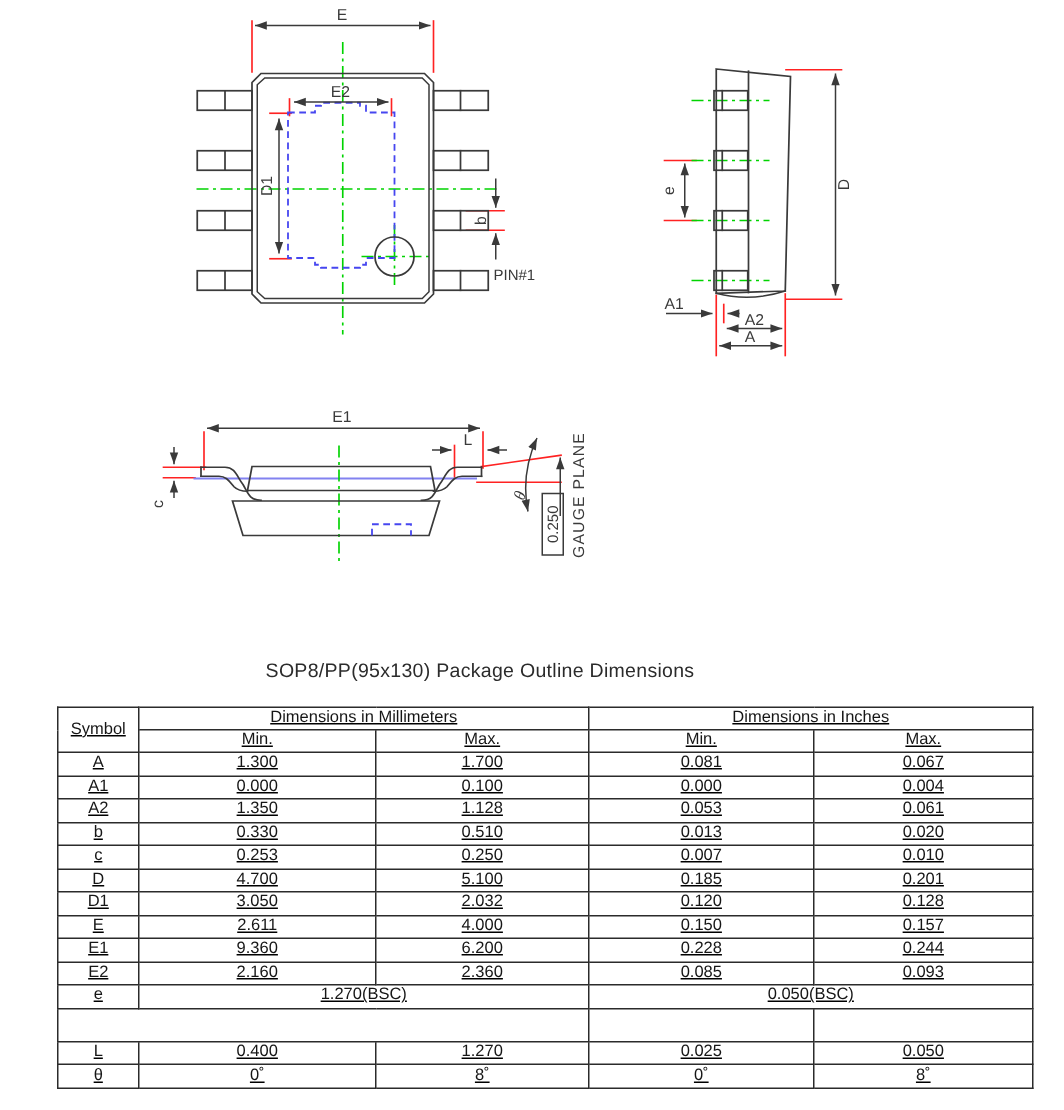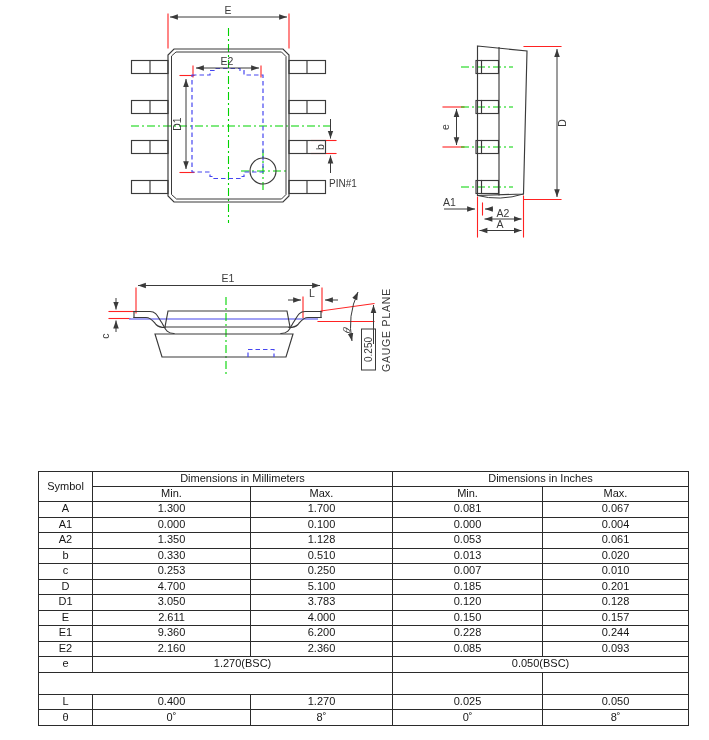--- a/index.html
+++ b/index.html
@@ -15,21 +15,21 @@
   .red{stroke:var(--accent_red);stroke-width:1.1;fill:none;stroke-linecap:square;}
   .grn{stroke:var(--accent_green);stroke-width:1.1;fill:none;stroke-dasharray:8 3 2 3;}
   .blu{stroke:var(--accent_blue);stroke-width:1.2;fill:none;stroke-dasharray:4.5 3;}
   .gpl{stroke:var(--gauge_blue);stroke-width:1.3;fill:none;}
   .dimtext{fill:#3a3a3a;font-size:10.5px;font-family:"Liberation Sans",sans-serif;}
   .smtext{fill:#3a3a3a;font-size:10px;font-family:"Liberation Sans",sans-serif;}
   .theta{fill:#3a3a3a;font-size:11px;font-style:italic;font-family:"Liberation Serif",serif;}
   .title{position:absolute;left:0;top:439px;width:640px;text-align:center;
          font-size:13px;color:#2b2b2b;letter-spacing:.2px;}
   table.dims{position:absolute;left:38px;top:471px;width:650px;border-collapse:collapse;
-             table-layout:fixed;}
+             table-layout:fixed;text-decoration:underline;}
   table.dims td,table.dims th{border:1px solid var(--table_border);font-weight:400;
         font-size:11px;text-align:center;padding:0;color:#161616;line-height:1.05;
         font-family:"Liberation Sans",sans-serif;overflow:hidden;}
   tr.empty-row td{border-left:none;border-right:none;
         border-top:1px solid var(--table_border);border-bottom:1px solid var(--table_border);}
   tr.empty-row td.e1{border-left:1px solid var(--table_border);border-right:1px solid var(--table_border);}
   tr.empty-row td.e2{border-left:1px solid var(--table_border);border-right:1px solid var(--table_border);}
   tr.empty-row td.e3{border-right:1px solid var(--table_border);}
 </style>
 </head>
@@ -191,20 +191,21 @@
       <rect class="ln" style="stroke-width:1" x="361.5" y="329" width="14" height="41"></rect>
       <text class="dimtext" x="228" y="281.5" text-anchor="middle">E1</text>
       <text class="dimtext" x="312" y="296.5" text-anchor="middle">L</text>
       <text class="dimtext" x="108.5" y="336" text-anchor="middle" transform="rotate(-90 108.5 336)">c</text>
       <text class="theta" x="350" y="331.5" text-anchor="middle" transform="rotate(-72 350 331.5)">θ</text>
       <text class="smtext" x="368.5" y="353" text-anchor="middle" transform="rotate(-90 368.5 349.5)">0.250</text>
       <text class="dimtext" x="386.5" y="333" text-anchor="middle" letter-spacing="0.8" transform="rotate(-90 386.5 330)">GAUGE PLANE</text>
     </g>
   </svg>
 
+  <div class="title">SOP8/PP(95x130) Package Outline Dimensions</div>
 
   <table class="dims">
     <colgroup>
         <col style="width:54px">
         <col style="width:158px">
         <col style="width:142px">
         <col style="width:150px">
         <col style="width:146px">
       </colgroup>
     <tbody>
@@ -257,21 +258,21 @@
     <tr style="height:15.5px">
       <td>D</td>
       <td>4.700</td>
       <td>5.100</td>
       <td>0.185</td>
       <td>0.201</td>
     </tr>
     <tr style="height:15.5px">
       <td>D1</td>
       <td>3.050</td>
-      <td>3.783</td>
+      <td>2.032</td>
       <td>0.120</td>
       <td>0.128</td>
     </tr>
     <tr style="height:15.5px">
       <td>E</td>
       <td>2.611</td>
       <td>4.000</td>
       <td>0.150</td>
       <td>0.157</td>
     </tr>

